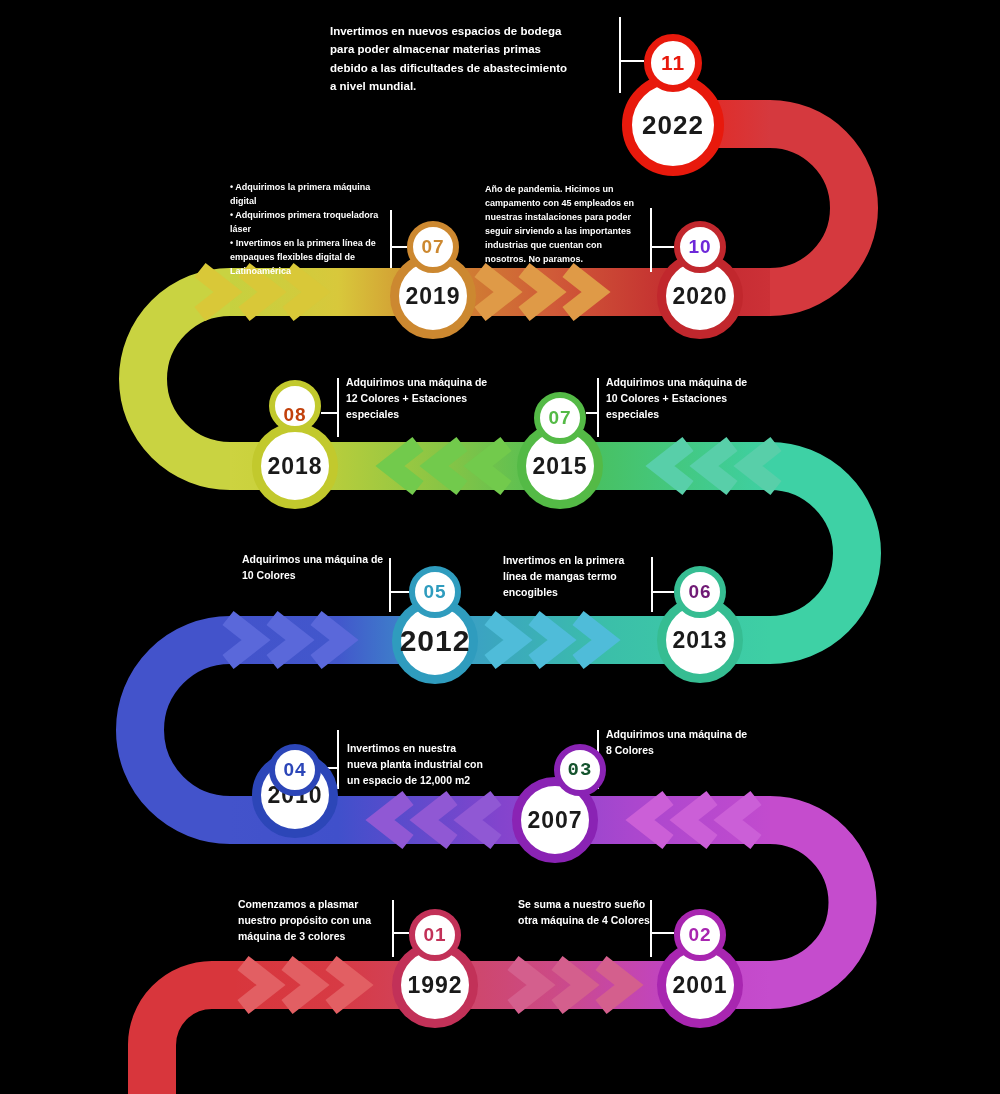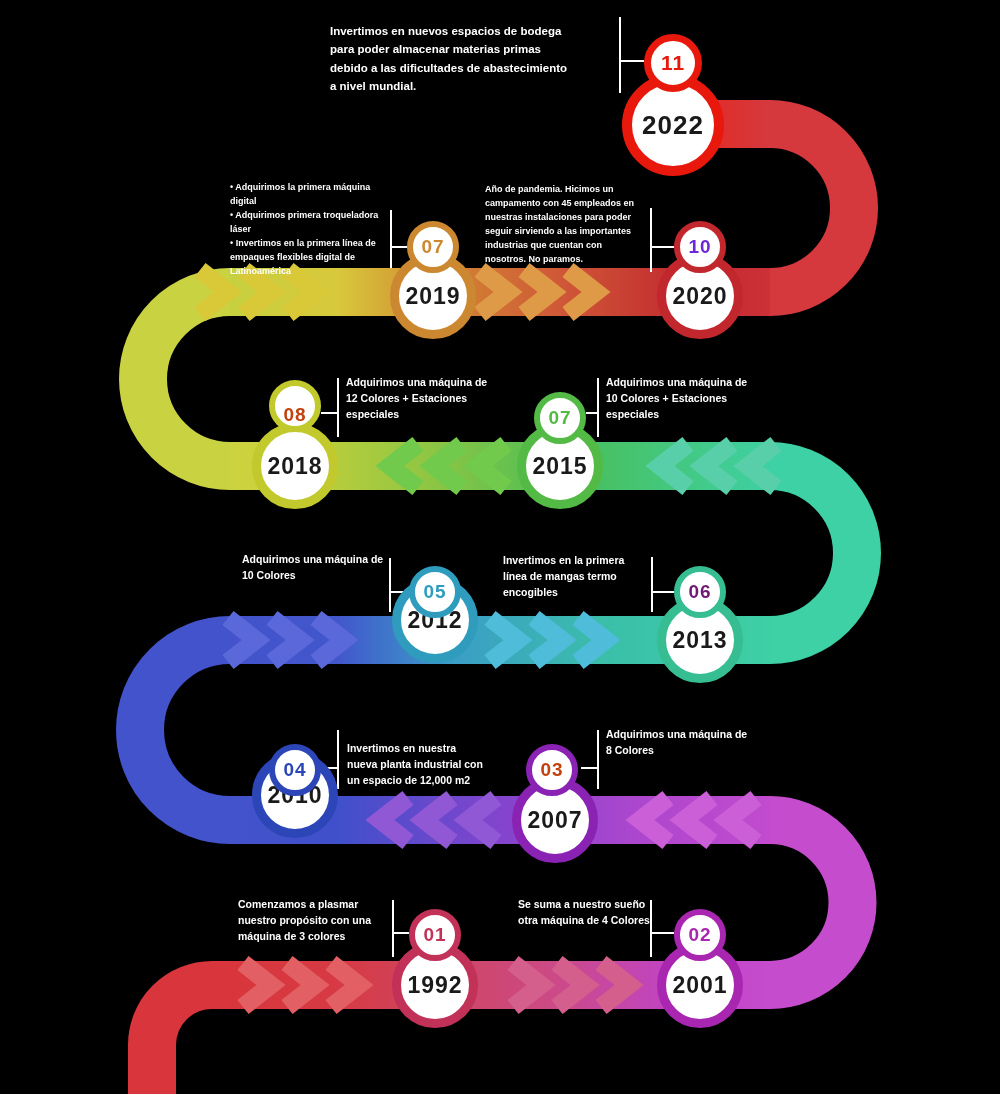--- a/index.html
+++ b/index.html
@@ -165,21 +165,21 @@
   </div>
 
   <div>
     <div class="desc std" style="left:606px;top:727px;">Adquirimos una máquina de
 8 Colores</div>
     <div class="vline" style="left:597px;top:730px;height:59px;"></div>
     <div class="hline" style="left:581px;top:767px;width:17px;"></div>
     <div class="year-circle" style="left: 512px; top: 777px; width: 86px; height: 86px; border-width: 9px; font-size: 23px; border-color: rgb(138, 35, 180);">
       <span>2007</span>
       </div>
-    <div class="num-bubble" style="left: 526px; top: 744px; width: 52px; height: 52px; border-width: 6px; font-size: 19px; border-color: rgb(138, 35, 180); color: #c2410c;">
+    <div class="num-bubble" style="left: 554px; top: 744px; width: 52px; height: 52px; border-width: 6px; font-size: 19px; border-color: rgb(138, 35, 180); color: #14532d; font-family: Liberation Mono, monospace;">
       <span>03</span>
       </div>
   </div>
 
   <div>
     <div class="desc std" style="left:347px;top:727px;margin-top:14px;">Invertimos en nuestra
 nueva planta industrial con
 un espacio de 12,000 m2</div>
     <div class="vline" style="left:337px;top:730px;height:59px;"></div>
     <div class="hline" style="left:321px;top:767px;width:17px;"></div>
@@ -189,21 +189,21 @@
     <div class="num-bubble" style="left: 269px; top: 744px; width: 52px; height: 52px; border-width: 6px; font-size: 19px; border-color: rgb(44, 70, 184); color: rgb(44, 70, 184);">
       <span>04</span>
       </div>
   </div>
 
   <div>
     <div class="desc std" style="left:242px;top:552px;">Adquirimos una máquina de
 10 Colores</div>
     <div class="vline" style="left:389px;top:558px;height:54px;"></div>
     <div class="hline" style="left:390px;top:591px;width:19px;"></div>
-    <div class="year-circle" style="left: 392px; top: 577px; width: 86px; height: 86px; border-width: 9px; font-size: 23px; border-color: rgb(47, 156, 190);">
+    <div class="year-circle" style="left: 392px; top: 598px; width: 86px; height: 86px; border-width: 9px; font-size: 30px; border-color: rgb(47, 156, 190);">
       <span>2012</span>
       </div>
     <div class="num-bubble" style="left: 409px; top: 566px; width: 52px; height: 52px; border-width: 6px; font-size: 19px; border-color: rgb(47, 156, 190); color: rgb(47, 156, 190);">
       <span>05</span>
       </div>
   </div>
 
   <div>
     <div class="desc std" style="left:503px;top:553px;">Invertimos en la primera
 línea de mangas termo

